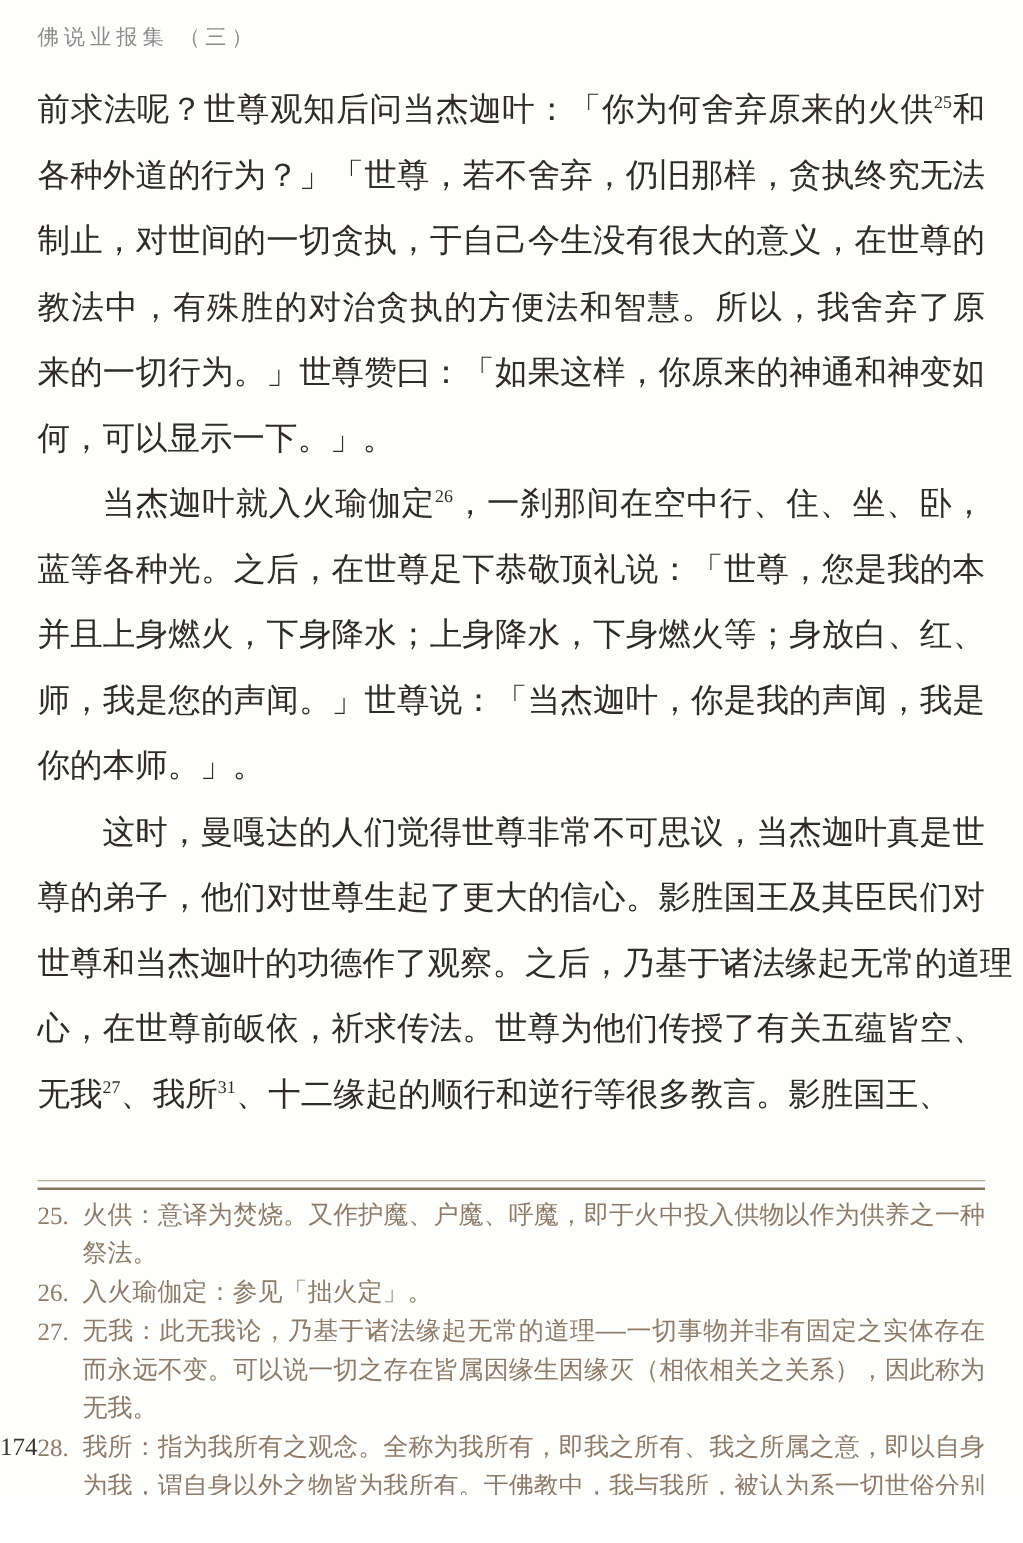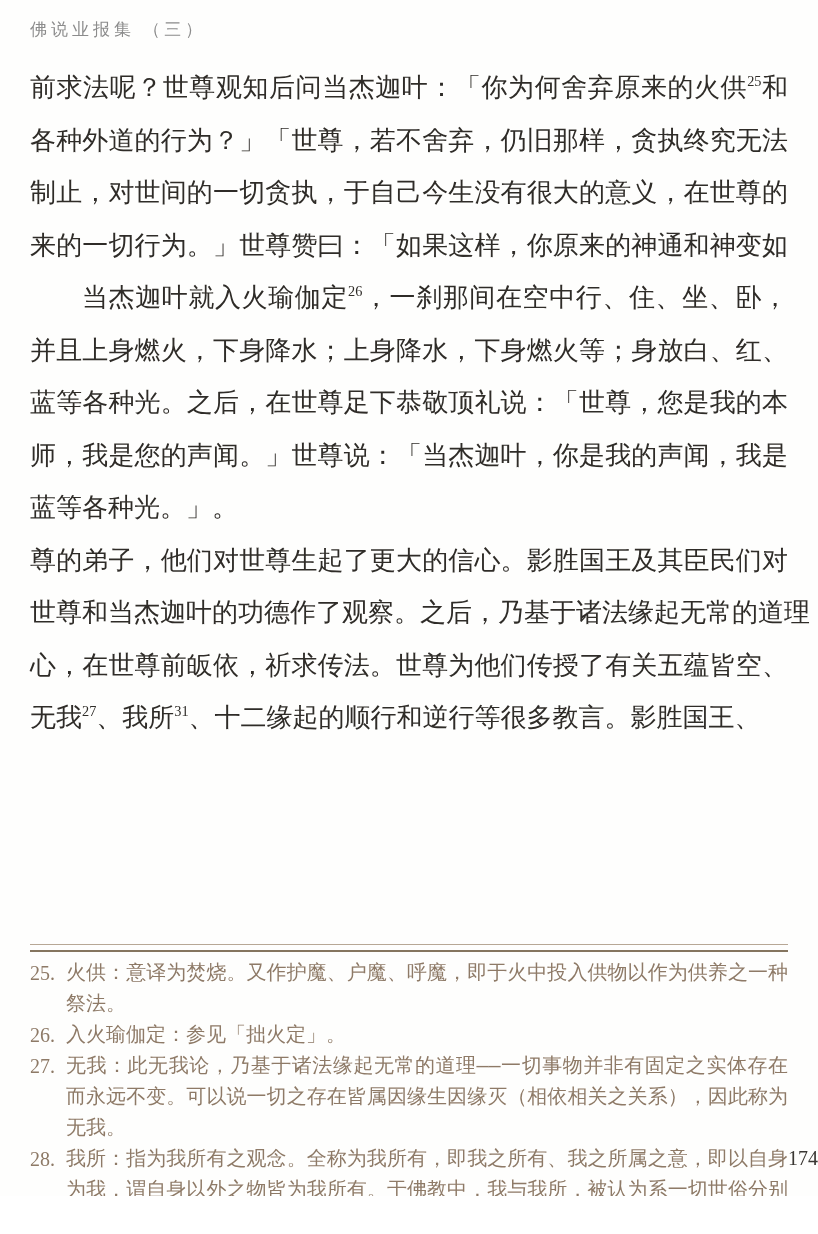--- a/index.html
+++ b/index.html
@@ -79,41 +79,44 @@
   .fn-text {
     flex: 1;
     text-align: justify;
     font-family: Liberation Mono, monospace;
   }
   .page-number {
     position: absolute;
     bottom: 26px;
     left: 0;
     width: 100%;
-    text-align: right;
+    text-align: left;
     font-size: 20px;
     color: #3a3733;
   }
 </style>
 </head>
 <body>
 
 <div class="page">
   <div class="running-header">佛说业报集 （三）</div>
 
   <div class="body-text">
       <div class="body-line">前求法呢？世尊观知后问当杰迦叶：「你为何舍弃原来的火供<sup>25</sup>和</div>
       <div class="body-line">各种外道的行为？」「世尊，若不舍弃，仍旧那样，贪执终究无法</div>
       <div class="body-line">制止，对世间的一切贪执，于自己今生没有很大的意义，在世尊的</div>
+      <div class="body-line">教法中，有殊胜的对治贪执的方便法和智慧。所以，我舍弃了原</div>
       <div class="body-line">来的一切行为。」世尊赞曰：「如果这样，你原来的神通和神变如</div>
+      <div class="body-line para-last">何，可以显示一下。」。</div>
       <div class="body-line para-first">当杰迦叶就入火瑜伽定<sup>26</sup>，一刹那间在空中行、住、坐、卧，</div>
+      <div class="body-line">蓝等各种光。之后，在世尊足下恭敬顶礼说：「世尊，您是我的本</div>
       <div class="body-line">并且上身燃火，下身降水；上身降水，下身燃火等；身放白、红、</div>
-      <div class="body-line">蓝等各种光。之后，在世尊足下恭敬顶礼说：「世尊，您是我的本</div>
       <div class="body-line">师，我是您的声闻。」世尊说：「当杰迦叶，你是我的声闻，我是</div>
-      <div class="body-line para-last">蓝等各种光。」。</div>
+      <div class="body-line para-last">你的本师。」。</div>
+      <div class="body-line para-first">这时，曼嘎达的人们觉得世尊非常不可思议，当杰迦叶真是世</div>
       <div class="body-line">尊的弟子，他们对世尊生起了更大的信心。影胜国王及其臣民们对</div>
       <div class="body-line">世尊和当杰迦叶的功德作了观察。之后，乃基于诸法缘起无常的道理</div>
       <div class="body-line">心，在世尊前皈依，祈求传法。世尊为他们传授了有关五蕴皆空、</div>
       <div class="body-line para-last">无我<sup>27</sup>、我所<sup>31</sup>、十二缘起的顺行和逆行等很多教言。影胜国王、</div>
     </div>
 
   <div class="footnote-divider"></div>
 
   <div class="footnotes">
       <div class="footnote-item">

